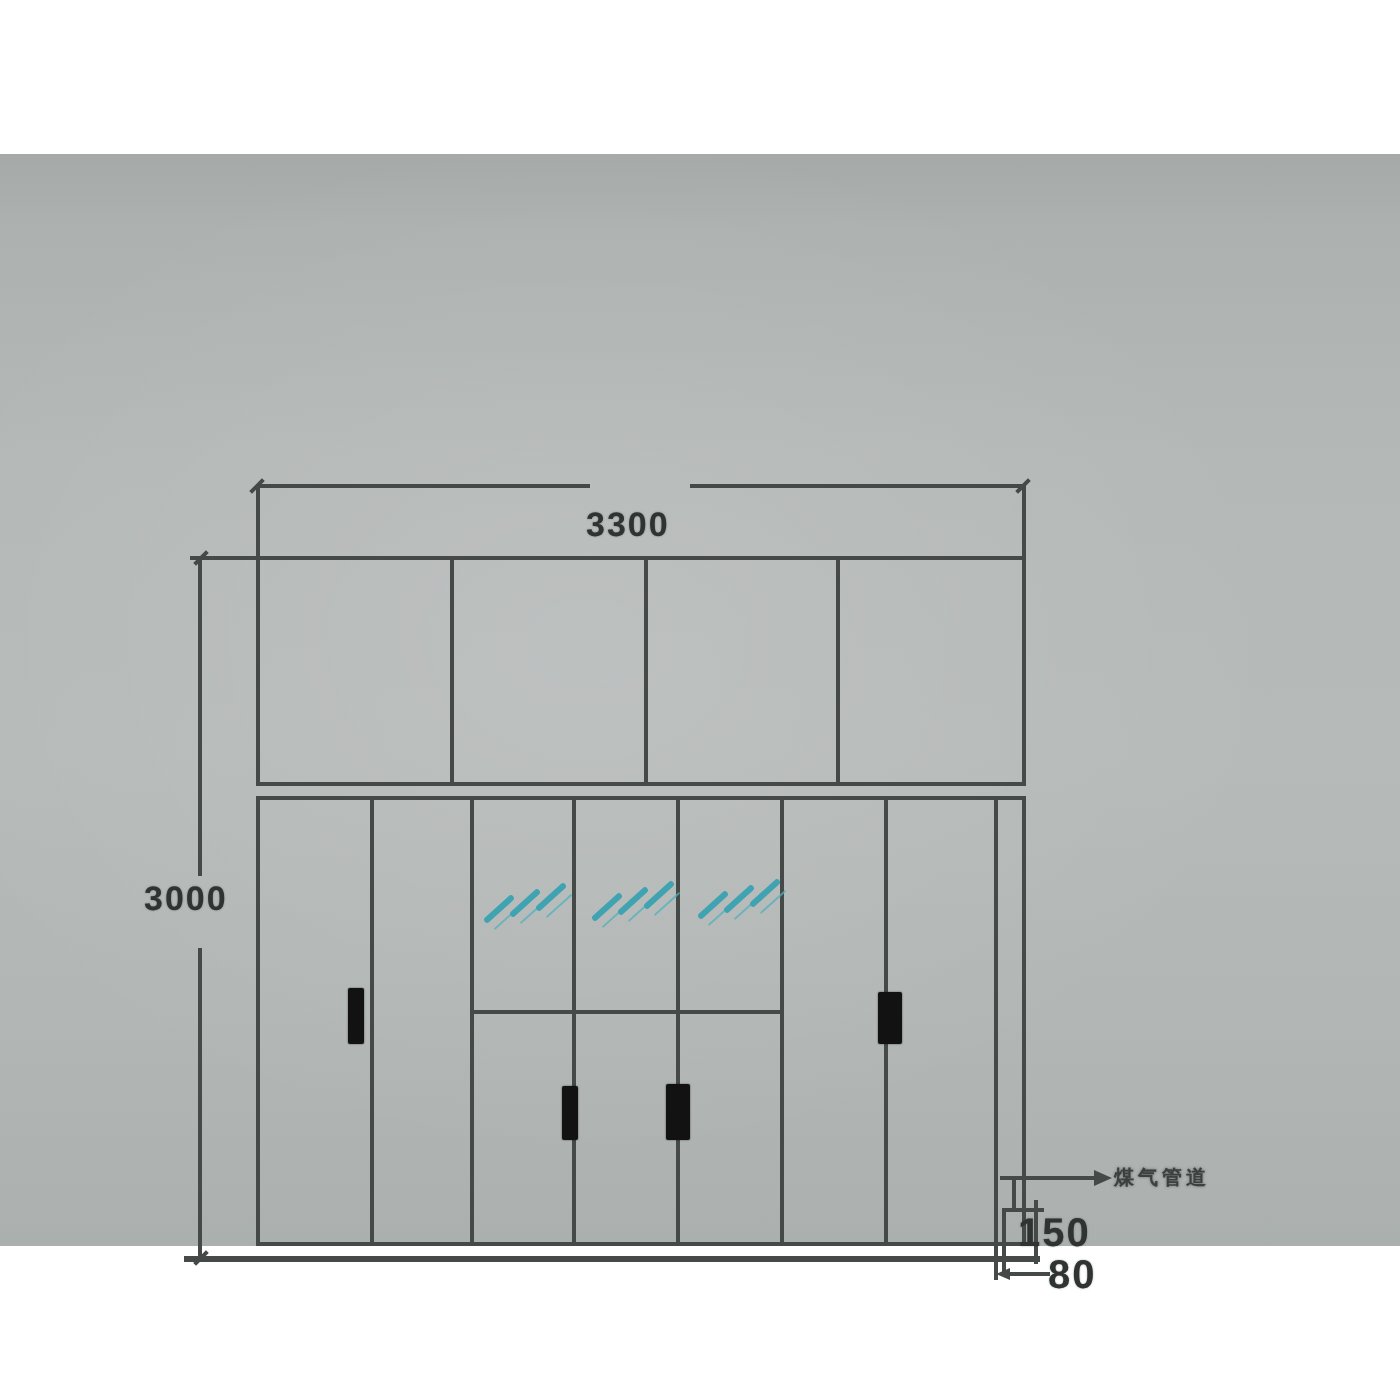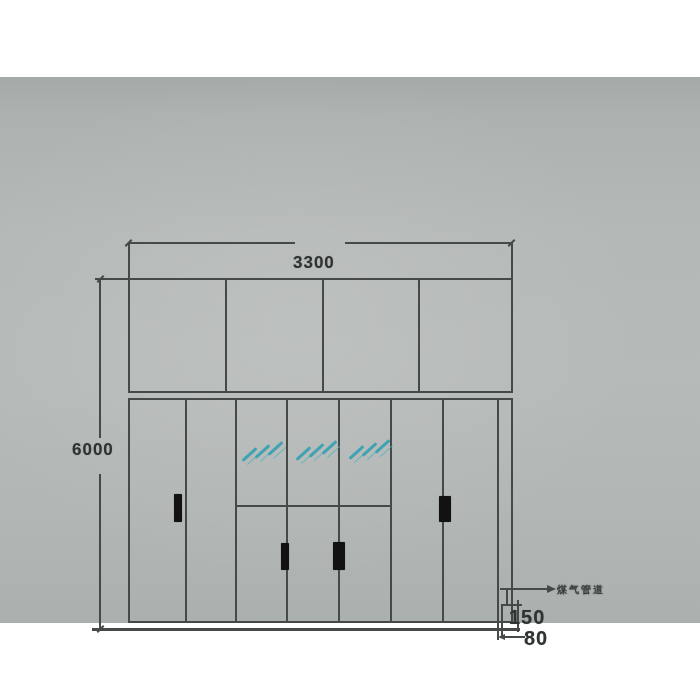--- a/index.html
+++ b/index.html
@@ -58,21 +58,21 @@
     <div class="h" style="left:128px;top:165px;width:167px;"></div>
     <div class="h" style="left:345px;top:165px;width:167px;"></div>
     <div class="lbl" style="left:293px;top:157px;width:54px;text-align:left;margin-top:20px;">3300</div>
     <div class="v" style="left:128px;top:165px;height:38px;"></div>
     <div class="v" style="left:511px;top:165px;height:38px;"></div>
     <div class="tick" style="left:124px;top:165px;"></div>
     <div class="tick" style="left:507px;top:165px;"></div>
 
     <div class="v" style="left:99px;top:201px;height:160px;"></div>
     <div class="v" style="left:99px;top:397px;height:156px;"></div>
-    <div class="lbl" style="left:72px;top:364px;">6000</div>
+    <div class="lbl" style="left:72px;top:364px;">3000</div>
     <div class="h" style="left:95px;top:201px;width:35px;"></div>
     <div class="tick" style="left:96px;top:201px;"></div>
     <div class="tick" style="left:96px;top:551px;"></div>
 
     <div class="rect" style="left:128px;top:201px;width:385px;height:115px;"></div>
     <div class="v" style="left:225px;top:201px;height:115px;"></div>
     <div class="v" style="left:322px;top:201px;height:115px;"></div>
     <div class="v" style="left:418px;top:201px;height:115px;"></div>
 
     <div class="rect" style="left:128px;top:321px;width:385px;height:225px;"></div>

